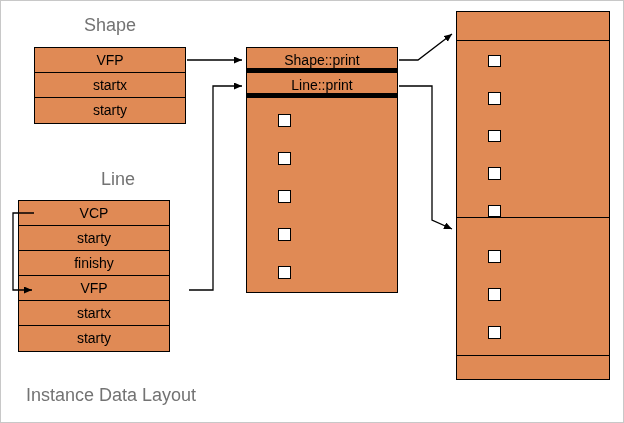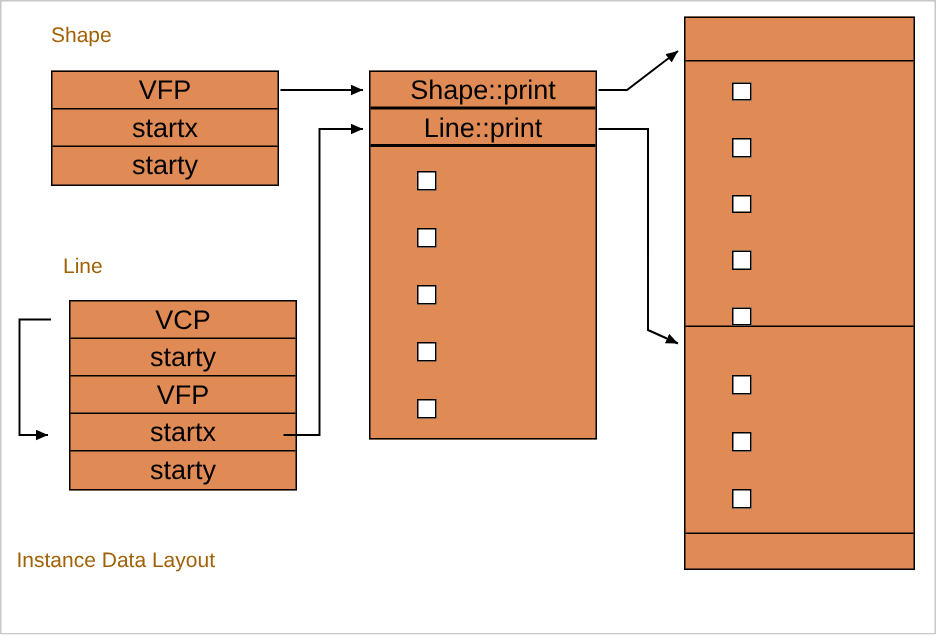--- a/index.html
+++ b/index.html
@@ -8,40 +8,40 @@
     width:624px;height:423px;
     background:#ffffff;
     font-family:"Liberation Sans", sans-serif;
     color:#000;
     overflow:hidden;
     border:1px solid #c8c8c8;
     box-sizing:border-box;
   }
   .caption{
     position:absolute;
-    text-align:left;
-    font-size:14px;
-    color:#a16207;
+    text-align:center;
+    font-size:18px;
+    color:#737373;
   }
   .struct{
     position:absolute;
     background:var(--fill,#E08A55);
     border:1px solid #000;
     box-sizing:border-box;
   }
   .row{
     height:25px;
     line-height:24px;
     text-align:center;
-    font-size:18px;
+    font-size:14px;
     border-bottom:1px solid #000;
     box-sizing:border-box;
   }
   .row:last-child{border-bottom:none;}
-  .vpt-rows .row{border-bottom:2px solid #000000;}
+  .vpt-rows .row{border-bottom:5px solid #000000;}
   .squares{
     display:flex;
     flex-direction:column;
     gap:25px;
     padding-left:31px;
     box-sizing:border-box;
   }
   .sq{
     width:11px;height:11px;
     background:var(--sqfill,#fff);
@@ -64,29 +64,30 @@
 <div id="canvas">
 
   <div class="caption" style="left:33px;top:14px;width:152px;">Shape</div>
   <div class="struct" style="left:33px;top:46px;width:152px;">
     <div class="row">VFP</div>
     <div class="row">startx</div>
     <div class="row">starty</div>
   </div>
 
   <div class="caption" style="left:41px;top:168px;width:152px;">Line</div>
-  <div class="struct" style="left:45px;top:199px;width:152px;">
+  <div class="struct" style="left:17px;top:199px;width:152px;">
     <div class="row">VCP</div>
     <div class="row">starty</div>
+    <div class="row">finishy</div>
     <div class="row">VFP</div>
     <div class="row">startx</div>
     <div class="row">starty</div>
   </div>
 
-  <div class="caption" style="left:10px;top:364px;width:200px;">Instance Data Layout</div>
+  <div class="caption" style="left:10px;top:384px;width:200px;">Instance Data Layout</div>
 
   <div class="struct" style="left:245px;top:46px;width:152px;height:246px;">
     <div class="vpt-rows">
       <div class="row">Shape::print</div>
       <div class="row">Line::print</div>
     </div>
     <div class="squares" style="padding-top:16px;">
         <div class="sq"></div>
         <div class="sq"></div>
         <div class="sq"></div>

